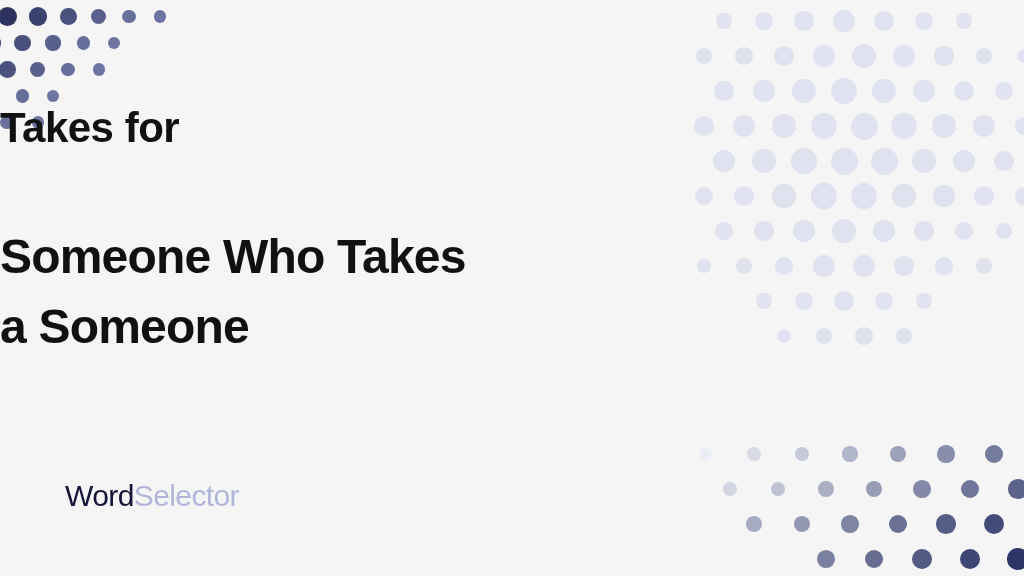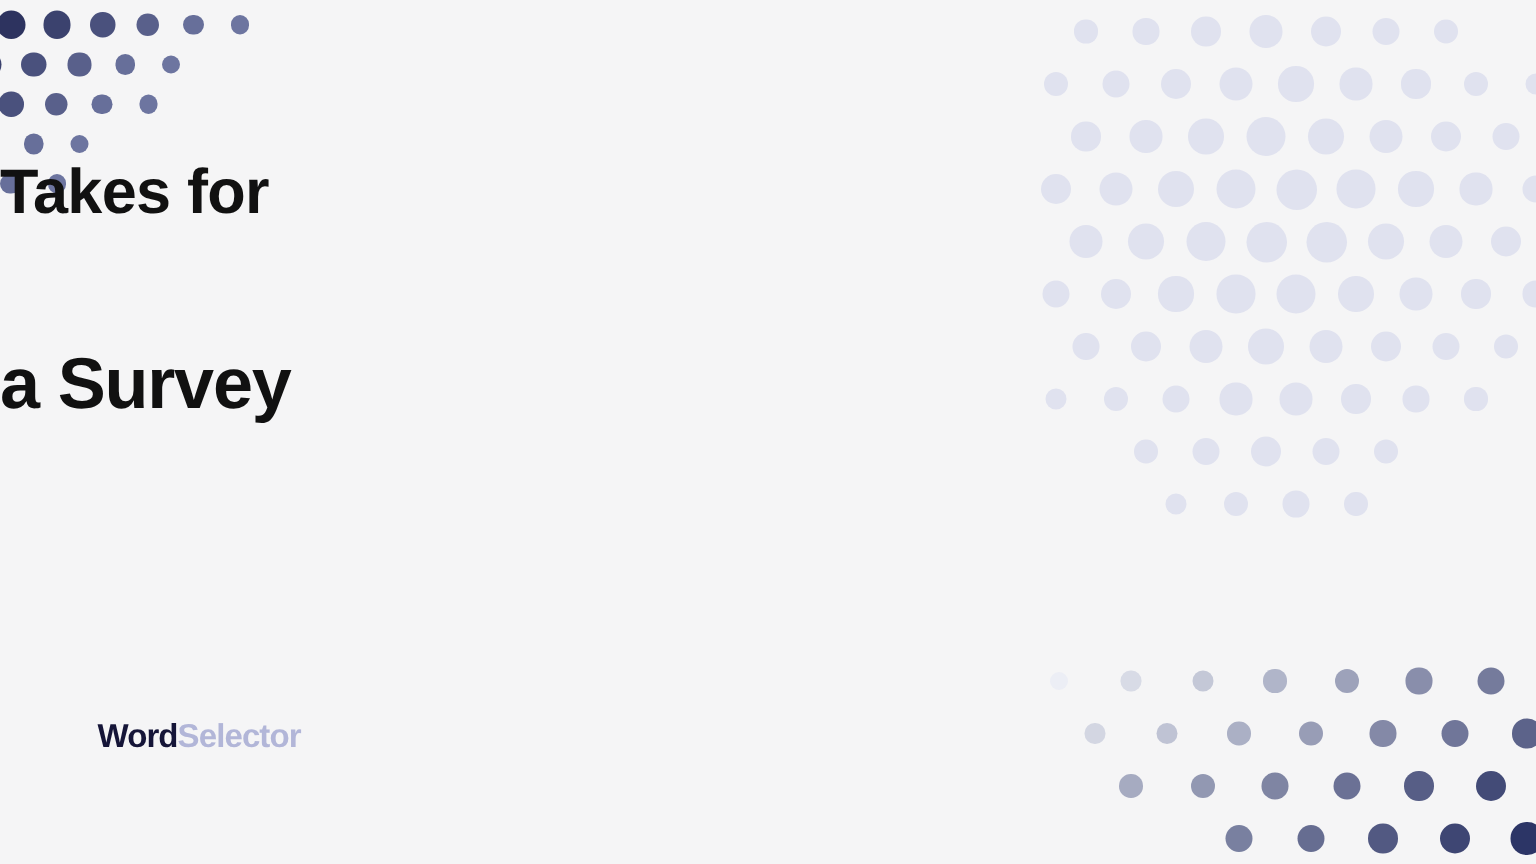--- a/index.html
+++ b/index.html
@@ -53,22 +53,22 @@
     color:#111111;
     line-height:1.46;
   }
   #main-title .title-line { display:block; }
 
   
   #brand-logo {
     position:absolute;
     left:65px;
     top:478px;
-    font-size:22px;
-    font-weight:bold;
+    font-size:30px;
+    font-weight:normal;
     letter-spacing:-0.6px;
     line-height:1.2;
     white-space:nowrap;
   }
   #brand-logo .logo-primary   { color:#151538; }
   #brand-logo .logo-secondary { color:#b2b6d8; }
 </style>
 </head>
 <body>
 
@@ -199,18 +199,19 @@
       <div class="dot" style="left: 93.0553px; top: 114.055px; width: 17.8893px; height: 17.8893px; background: rgb(121, 128, 160); opacity: 1;"></div>
       <div class="dot" style="left: 140.58px; top: 113.58px; width: 18.84px; height: 18.84px; background: rgb(102, 109, 145); opacity: 1;"></div>
       <div class="dot" style="left: 188.105px; top: 113.105px; width: 19.7907px; height: 19.7907px; background: rgb(82, 89, 130); opacity: 1;"></div>
       <div class="dot" style="left: 235.629px; top: 112.629px; width: 20.7413px; height: 20.7413px; background: rgb(62, 70, 115); opacity: 1;"></div>
       <div class="dot" style="left: 283.2px; top: 112.2px; width: 21.6px; height: 21.6px; background: rgb(44, 53, 102); opacity: 1;"></div>
     </div>
 
   <div id="eyebrow-title">Takes for</div>
 
   <div id="main-title">
-    <span class="title-line">a Survey</span>
+    <span class="title-line">Someone Who Takes</span>
+    <span class="title-line">a Someone</span>
   </div>
 
   <div id="brand-logo"><span class="logo-primary">Word</span><span class="logo-secondary">Selector</span></div>
 
 </div>
 
 </body></html>

